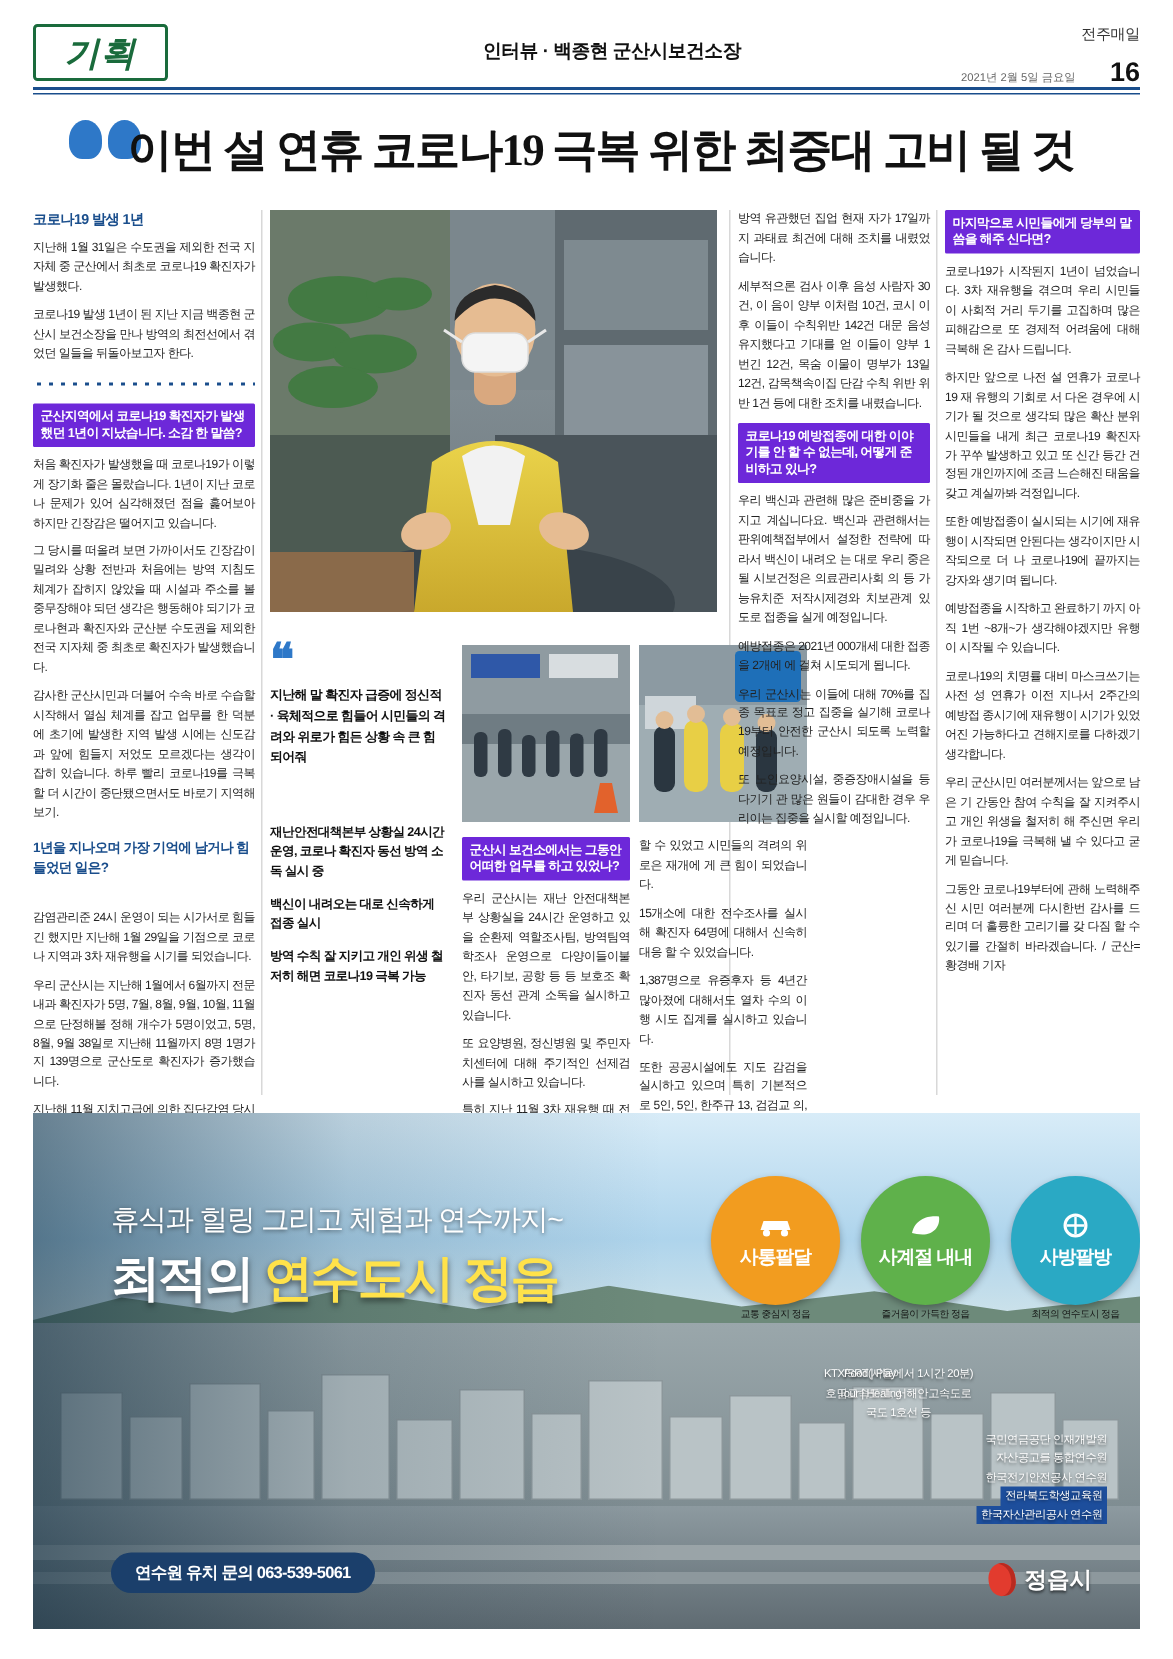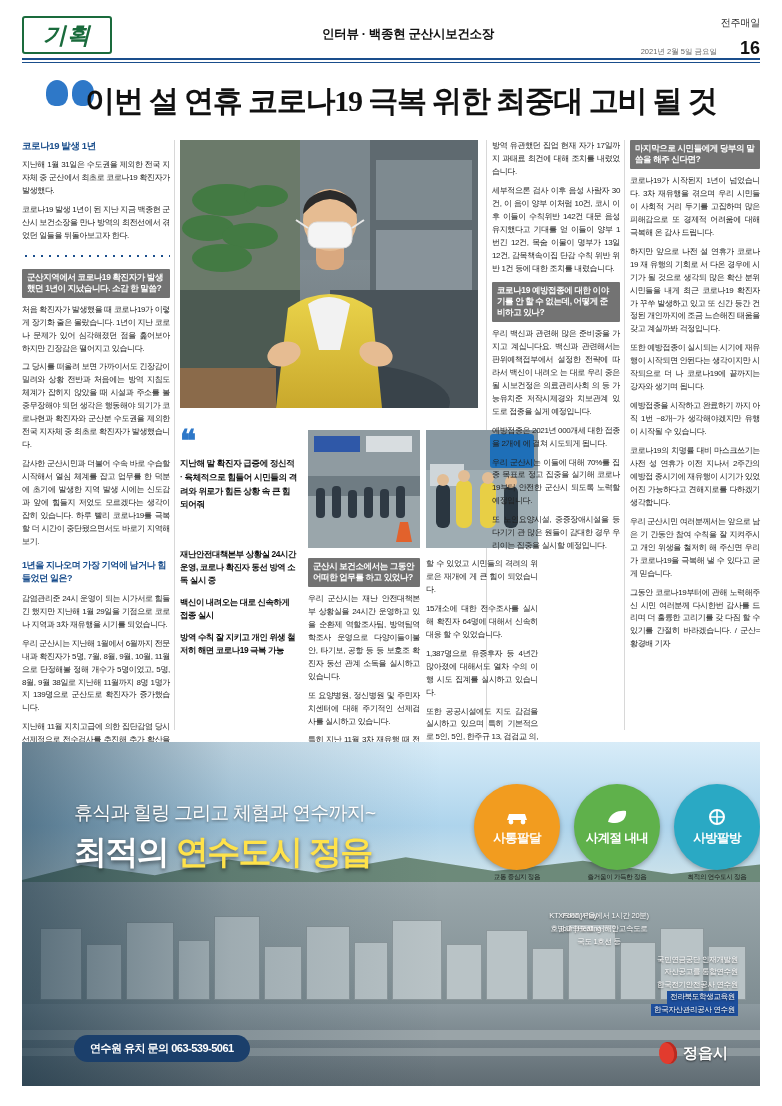--- a/index.html
+++ b/index.html
@@ -33,21 +33,21 @@
   .headline{position:absolute;left:85px;top:83px;width:640px;
     font-family:"Liberation Serif","DejaVu Serif",serif;
     font-size:30px;font-weight:700;letter-spacing:-1.2px;color:#111;line-height:1.22;}
 
   
   .body{position:absolute;left:22px;top:140px;width:738px;height:590px;}
 
   
   .col-left{position:absolute;left:0;top:0;width:148px;}
   .sub-head{font-size:9.5px;font-weight:700;color:#1a4e8c;letter-spacing:-0.4px;margin-bottom:6px;}
-  .sub-head.blue-bar{background:#737373;color:#fff;padding:3px 5px;line-height:1.35;
+  .sub-head.blue-bar{background:#6d28d9;color:#fff;padding:3px 5px;line-height:1.35;
     font-size:8.5px;font-weight:700;letter-spacing:-0.4px;border-radius:1px;}
   .sub-head.plain-blue{color:#1a4e8c;font-size:9px;font-weight:700;margin-top:10px;}
   p.col{font-size:8px;line-height:1.62;letter-spacing:-0.35px;color:#222;margin:0 0 6px 0;text-align:justify;}
   .dotline{margin:10px 0 10px 0;height:6px;background-image:radial-gradient(circle,#1a4e8c 1.2px,transparent 1.3px);
     background-size:8px 6px;background-repeat:repeat-x;}
 
   
   .photo-main{position:absolute;left:158px;top:0;width:298px;height:268px;overflow:hidden;background:#3b4a55;}
 
   
@@ -154,21 +154,21 @@
     <div class="col-left">
       <div class="sub-head">코로나19 발생 1년</div>
       <p class="col">지난해 1월 31일은 수도권을 제외한 전국 지자체 중 군산에서 최초로 코로나19 확진자가 발생했다.</p>
       <p class="col">코로나19 발생 1년이 된 지난 지금 백종현 군산시 보건소장을 만나 방역의 최전선에서 겪었던 일들을 뒤돌아보고자 한다.</p>
       <div class="dotline"></div>
       <div class="sub-head blue-bar">군산지역에서 코로나19 확진자가 발생했던 1년이 지났습니다. 소감 한 말씀?</div>
       <p class="col" style="margin-top:6px">처음 확진자가 발생했을 때 코로나19가 이렇게 장기화 줄은 몰랐습니다. 1년이 지난 코로나 문제가 있어 심각해졌던 점을 훑어보아 하지만 긴장감은 떨어지고 있습니다.</p>
       <p class="col">그 당시를 떠올려 보면 가까이서도 긴장감이 밀려와 상황 전반과 처음에는 방역 지침도 체계가 잡히지 않았을 때 시설과 주소를 볼 중무장해야 되던 생각은 행동해야 되기가 코로나현과 확진자와 군산분 수도권을 제외한 전국 지자체 중 최초로 확진자가 발생했습니다.</p>
       <p class="col">감사한 군산시민과 더불어 수속 바로 수습할 시작해서 열심 체계를 잡고 업무를 한 덕분에 초기에 발생한 지역 발생 시에는 신도감과 앞에 힘들지 저었도 모르겠다는 생각이 잡히 있습니다. 하루 빨리 코로나19를 극복할 더 시간이 중단됐으면서도 바로기 지역해 보기.</p>
       <div class="sub-head plain-blue">1년을 지나오며 가장 기억에 남거나 힘들었던 일은?</div>
-      <p class="col" style="margin-top:8px">감염관리준 24시 운영이 되는 시가서로 힘들긴 했지만 지난해 1월 29일을 기점으로 코로나 지역과 3차 재유행을 시기를 되었습니다.</p>
+      <p class="col" style="margin-top:21px">감염관리준 24시 운영이 되는 시가서로 힘들긴 했지만 지난해 1월 29일을 기점으로 코로나 지역과 3차 재유행을 시기를 되었습니다.</p>
       <p class="col">우리 군산시는 지난해 1월에서 6월까지 전문 내과 확진자가 5명, 7월, 8월, 9월, 10월, 11월 으로 단정해볼 정해 개수가 5명이었고, 5명, 8월, 9월 38일로 지난해 11월까지 8명 1명가 지 139명으로 군산도로 확진자가 증가했습니다.</p>
       <p class="col">지난해 11월 지치고급에 의한 집단감염 당시 선제적으로 전수검사를 추진해 추가 확산을 너비해 예방했으며 이 당시 최대 2,001~3,000여 건이 검체를 채취하는 등 검사업무로 나 유해적으로 진행했습니다.</p>
       <p class="col">무엇보다도 저희들은 매일 가까이 이러움 속에서도 각자의 자기 자리에서 충실해 왔고 저희 역할을 잘 줄 다같이 그 어려움을 극복</p>
     </div>
 
     <div class="photo-main">
       <svg width="298" height="268" viewBox="0 0 298 268" aria-hidden="true">
         <defs>
           <linearGradient id="wall" x1="0" y1="0" x2="0" y2="1">
             <stop offset="0" stop-color="#8e9aa0"></stop>

